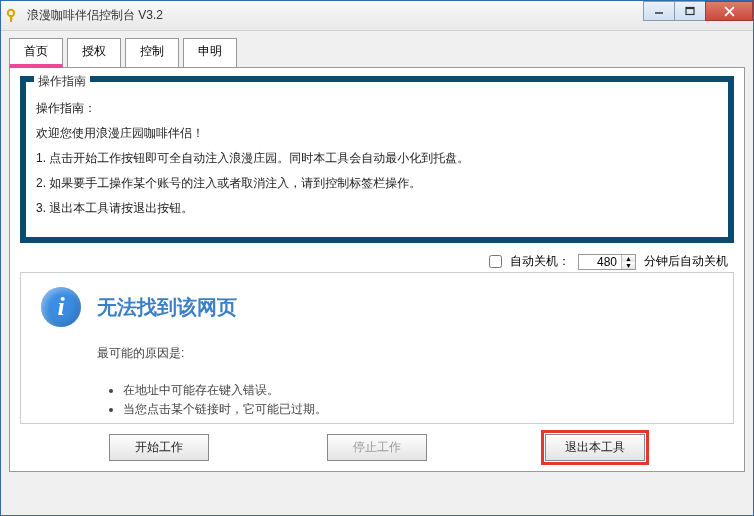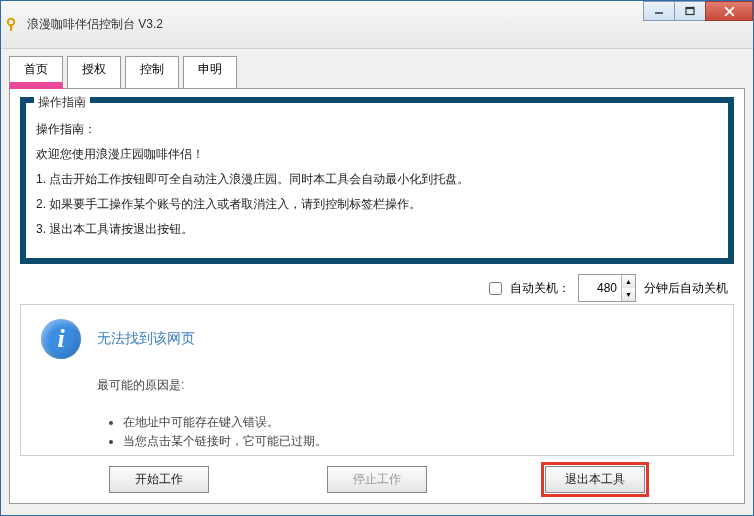--- a/index.html
+++ b/index.html
@@ -1,43 +1,43 @@
 <!DOCTYPE html>
 <html><head>
 <meta charset="utf-8">
 <style>
 * { box-sizing: border-box; margin: 0; padding: 0; }
 body { font-family: "Microsoft YaHei", SimSun, Arial, sans-serif; font-size: 12px; background: #fff; }
 .window { width: 754px; height: 516px; border: 1px solid #2e6bac; background: #f0f0f0; position: relative; }
-.titlebar { height: 48px; background: linear-gradient(#f8f8f8, #e8e8e8); border-bottom: 1px solid #d0d0d0; display: flex; align-items: center; padding: 0 4px; }
+.titlebar { height: 30px; background: linear-gradient(#f8f8f8, #e8e8e8); border-bottom: 1px solid #d0d0d0; display: flex; align-items: center; padding: 0 4px; }
 .titlebar .icon { width: 16px; height: 16px; margin-right: 6px; display: flex; align-items: center; justify-content: center; }
 .titlebar .title { flex: 1; color: #333; font-size: 12px; }
 .winbtns { display: flex; position: absolute; top: 0; right: 0; }
 .winbtn { width: 32px; height: 20px; border: 1px solid #8a9bb0; background: linear-gradient(#eaf1f9, #cfe0f2); display: flex; align-items: center; justify-content: center; font-size: 10px; color: #333; cursor: pointer; margin-left: -1px; }
 .winbtn.close { width: 48px; background: linear-gradient(#e17b6f, #c74a3a); border-color: #a43a2e; color: #fff; border-top-right-radius: 0; }
 .winbtn.close svg { width: 11px; height: 11px; }
 .winbtn.min svg, .winbtn.max svg { width: 10px; height: 10px; }
 .client { padding: 6px 8px 8px 8px; }
 .tabs { display: flex; margin-bottom: 0; }
 .tab { padding: 4px 14px; border: 1px solid #999; background: #fff; margin-right: 4px; cursor: pointer; position: relative; top: 1px; }
-.tab.active { border-bottom: 7px solid #ec4899; z-index: 2; }
+.tab.active { border-bottom: 4px solid #ec4899; z-index: 2; }
 .tabpanel { border: 1px solid #999; background: #fff; padding: 8px 10px 10px 10px; }
 .groupbox { border: 6px solid #0c4a6e; padding: 10px 10px 12px 10px; position: relative; margin-bottom: 6px; }
 .groupbox .legend { position: absolute; top: -9px; left: 8px; background: #fff; padding: 0 4px; color: #333; }
 .content-area .line { margin: 8px 0; color: #222; }
 .shutdown-row { display: flex; align-items: center; justify-content: flex-end; gap: 8px; padding: 4px 6px 2px 0; }
 .chk { width: 13px; height: 13px; }
-.spinner { display: inline-flex; align-items: stretch; border: 1px solid #999; height: 28px; background: #c4b5fd; }
+.spinner { display: inline-flex; align-items: stretch; border: 1px solid #999; height: 16px; background: #c4b5fd; }
 .spinner input { width: 42px; text-align: right; border: none; padding: 0 4px; font-size: 12px; outline: none; }
 .spinner .btns { display: flex; flex-direction: column; width: 14px; border-left: 1px solid #bbb; }
 .spinner .btns div { flex: 1; display: flex; align-items: center; justify-content: center; font-size: 7px; background: linear-gradient(#fdfdfd, #e6e6e6); cursor: pointer; }
 .iframe-area { border: 1px solid #ccc; height: 152px; overflow-y: scroll; overflow-x: scroll; background: #fff; position: relative; padding: 14px 20px; }
 .info-row { display: flex; align-items: center; gap: 16px; margin-bottom: 18px; }
 .info-icon { width: 40px; height: 40px; border-radius: 50%; background: #3b8de3; display: flex; align-items: center; justify-content: center; color: #fff; font-family: Georgia, serif; font-style: italic; font-size: 26px; font-weight: bold; flex-shrink: 0; box-shadow: inset -4px -4px 8px rgba(0,0,0,.15), inset 3px 3px 6px rgba(255,255,255,.4); }
-.err-title { font-size: 14px; color: #3b7fc4; font-weight: normal; }
+.err-title { font-size: 20px; color: #3b7fc4; font-weight: bold; }
 .reason-block { margin-left: 56px; color: #444; }
 .reason-heading { margin-bottom: 20px; }
 .reason-block ul { margin-left: 26px; }
 .reason-block li { margin: 2px 0; }
 .btnrow { display: flex; justify-content: space-around; padding: 10px 40px 0 40px; gap: 20px; }
 .btn { min-width: 100px; padding: 4px 16px; border: 1px solid #888; background: linear-gradient(#fdfdfd, #e4e4e4); cursor: pointer; font-size: 12px; color: #222; }
 .btn:disabled { color: #9a9a9a; cursor: default; }
 .btn.highlight { outline: 3px solid #e2392c; outline-offset: 1px; }
 </style>
 </head>

